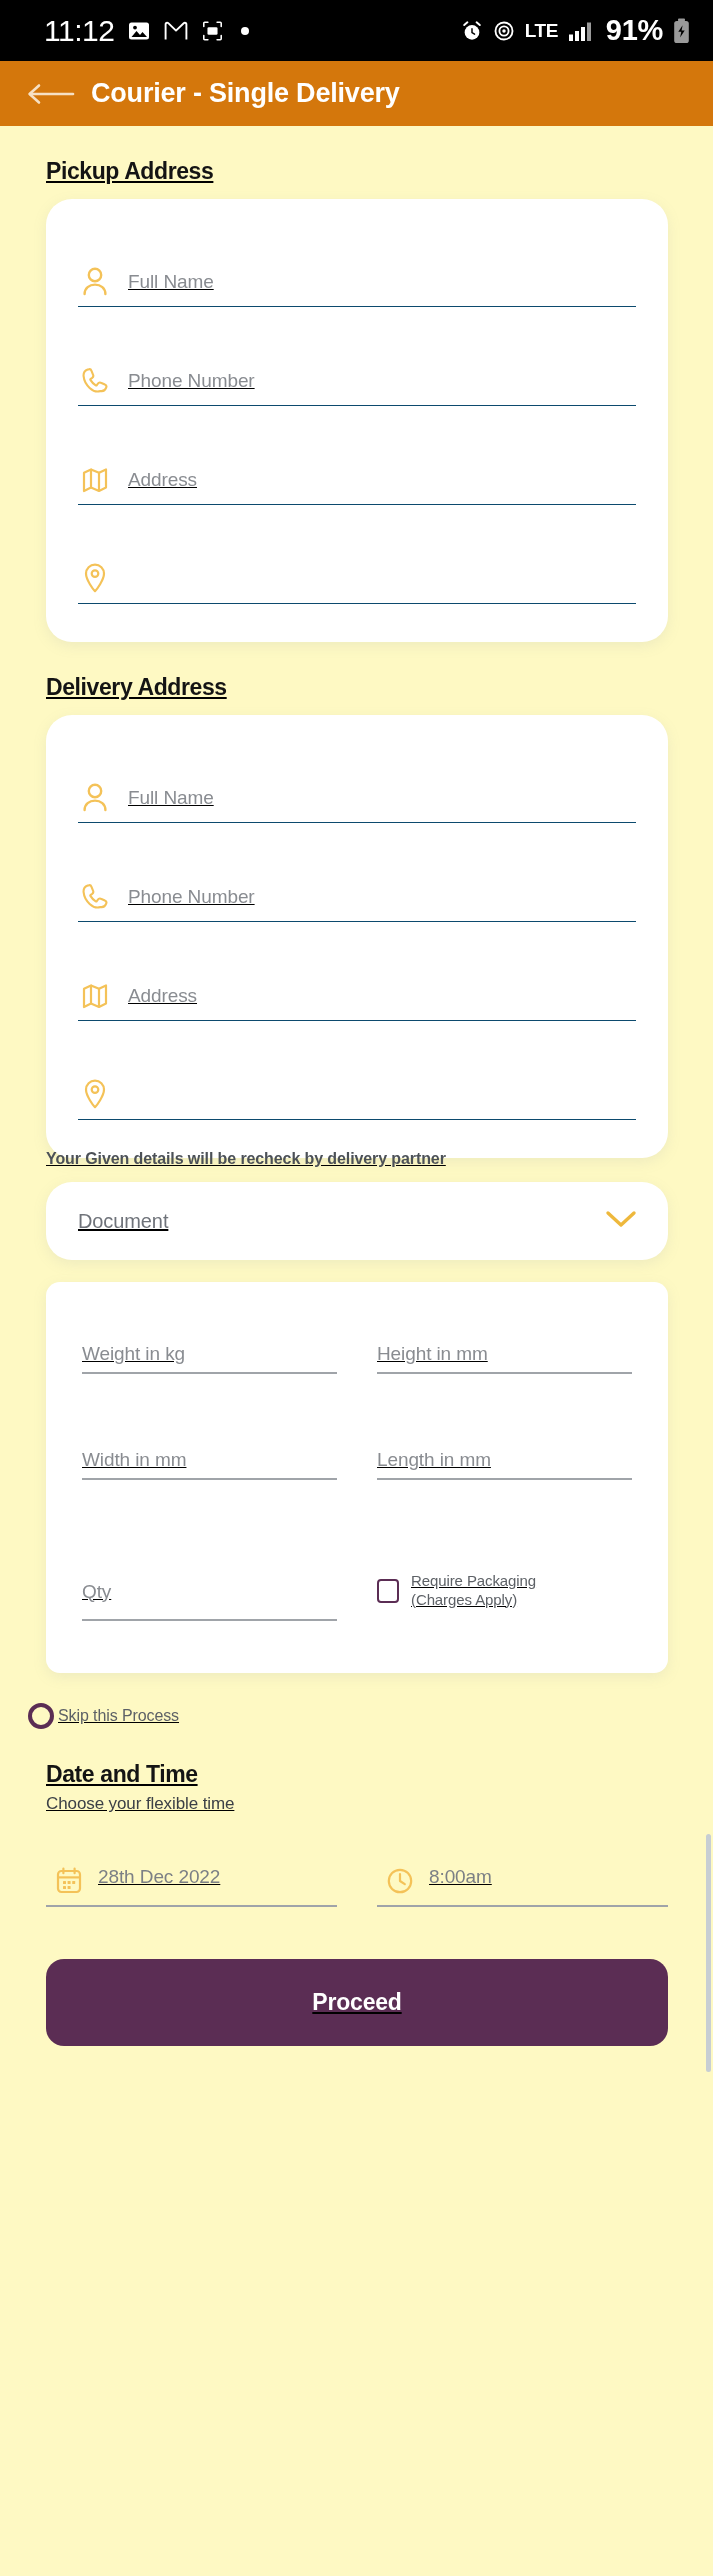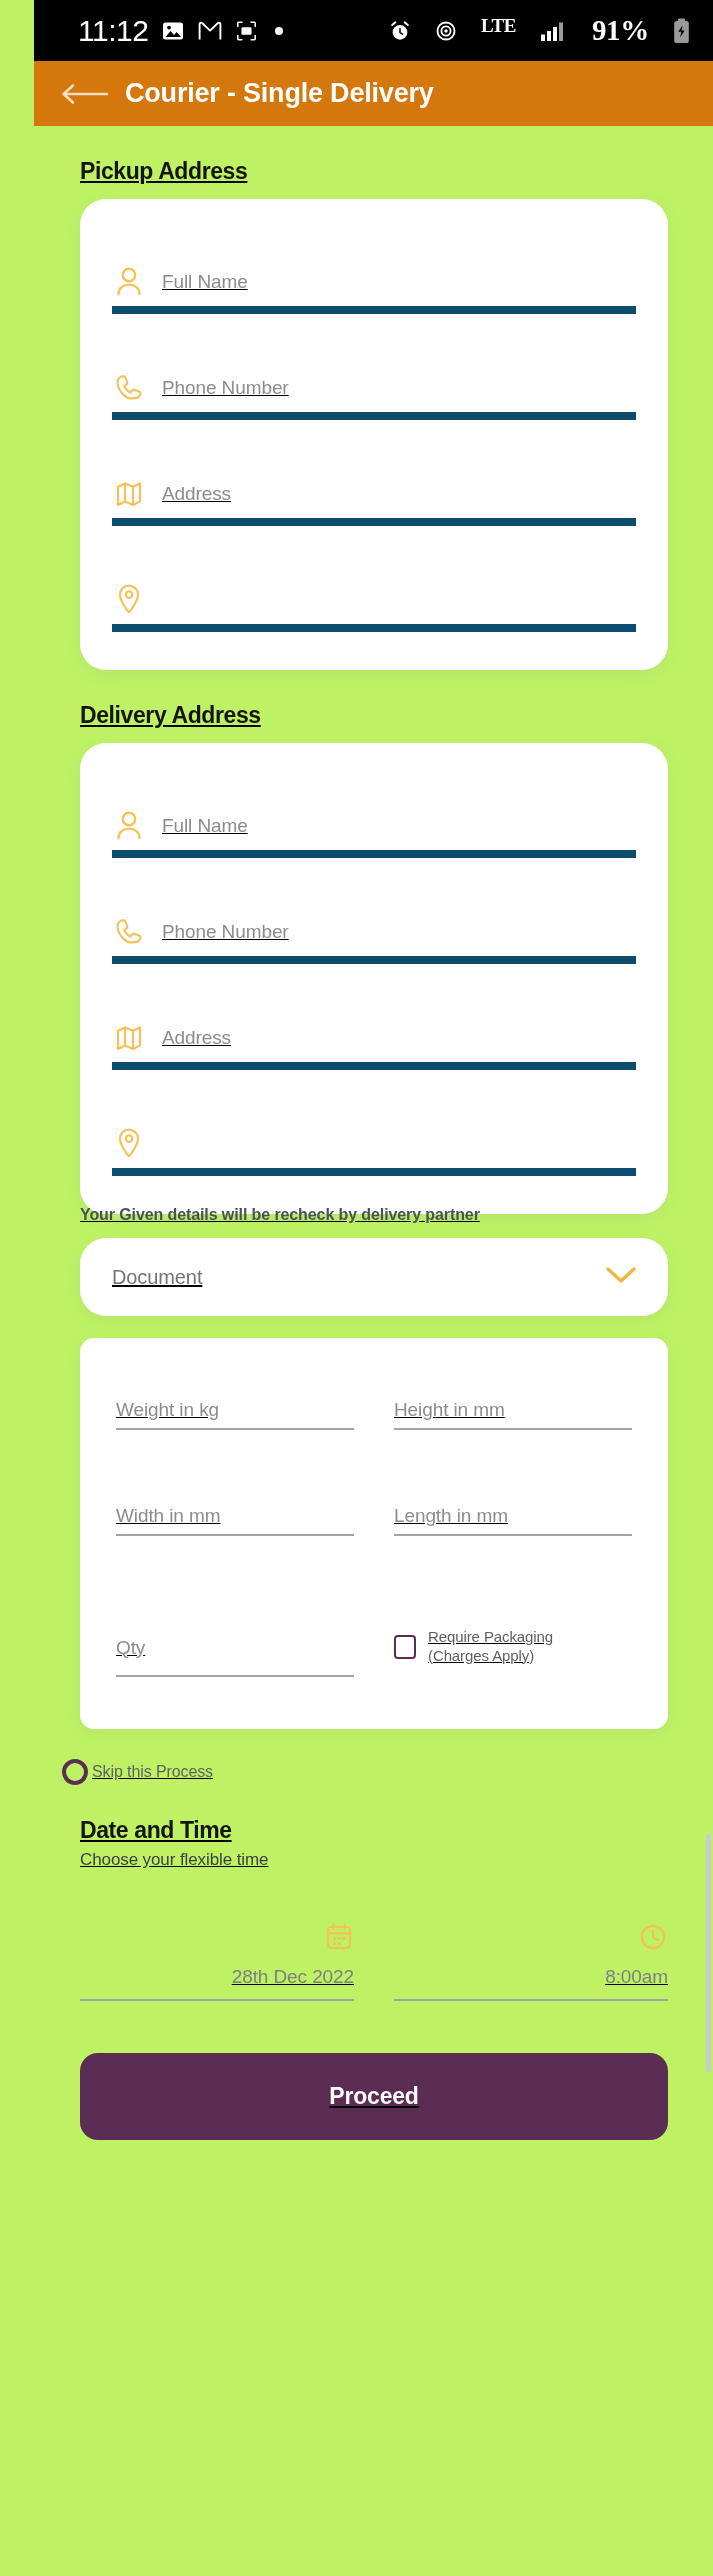--- a/index.html
+++ b/index.html
@@ -9,37 +9,36 @@
     height: 2576px;
     background: #eef2f4;
     font-family: "Liberation Sans", sans-serif;
     -webkit-font-smoothing: antialiased;
   }
 
   .phone {
     position: relative;
     width: 714px;
     height: 2576px;
-    background: #bef264;
+    background: #fef9c3;
     overflow: hidden;
-    padding-left: 34px;
   }
 
   
   .statusbar {
     height: 61px;
     background: #000000;
     display: flex;
     align-items: center;
     justify-content: space-between;
     padding: 0 24px 0 44px;
     color: #ffffff;
   }
   .sb-left { display: flex; align-items: center; gap: 13px; }
-  .sb-right { display: flex; gap: 24px; font-family: Liberation Serif, serif; }
+  .sb-right { display: flex; align-items: center; gap: 10px; }
   .sb-time {
     font-size: 30px;
     font-weight: 500;
     letter-spacing: -0.5px;
     line-height: 1;
     font-family: "Liberation Sans", sans-serif;
   }
   .sb-pct {
     font-size: 29px;
     font-weight: 700;
@@ -118,21 +117,21 @@
   }
 
   
   .addr-card { padding: 63px 32px 38px 32px; }
 
   .field-row {
     display: flex;
     align-items: flex-end;
     gap: 16px;
     padding-bottom: 8px;
-    border-bottom: 8px solid #0c4a6e;
+    border-bottom: 1px solid #0c4a6e;
     margin-bottom: 54px;
   }
   .field-row:last-child { margin-bottom: 0; }
 
   .field-icon {
     flex: none;
     width: 34px; height: 36px;
     display: flex; align-items: flex-end; justify-content: center;
     padding-bottom: 2px;
   }
@@ -228,26 +227,24 @@
 
   
   .dt-grid {
     display: grid;
     grid-template-columns: 1fr 1fr;
     column-gap: 40px;
     margin-top: 52px;
   }
   .dt-field {
     display: flex;
-    align-items: flex-end;
     gap: 14px;
     border-bottom: 2px solid #a0a4a9;
     padding-bottom: 9px;
     padding-left: 10px;
-    flex-direction: column;
   }
   .dt-icon { flex: none; width: 28px; height: 30px; display:flex; align-items:center; }
   .dt-val {
     font-size: 19px;
     color: #7c8085;
     letter-spacing: -0.1px;
     line-height: 1.2;
     padding-bottom: 1px;
   }
 

